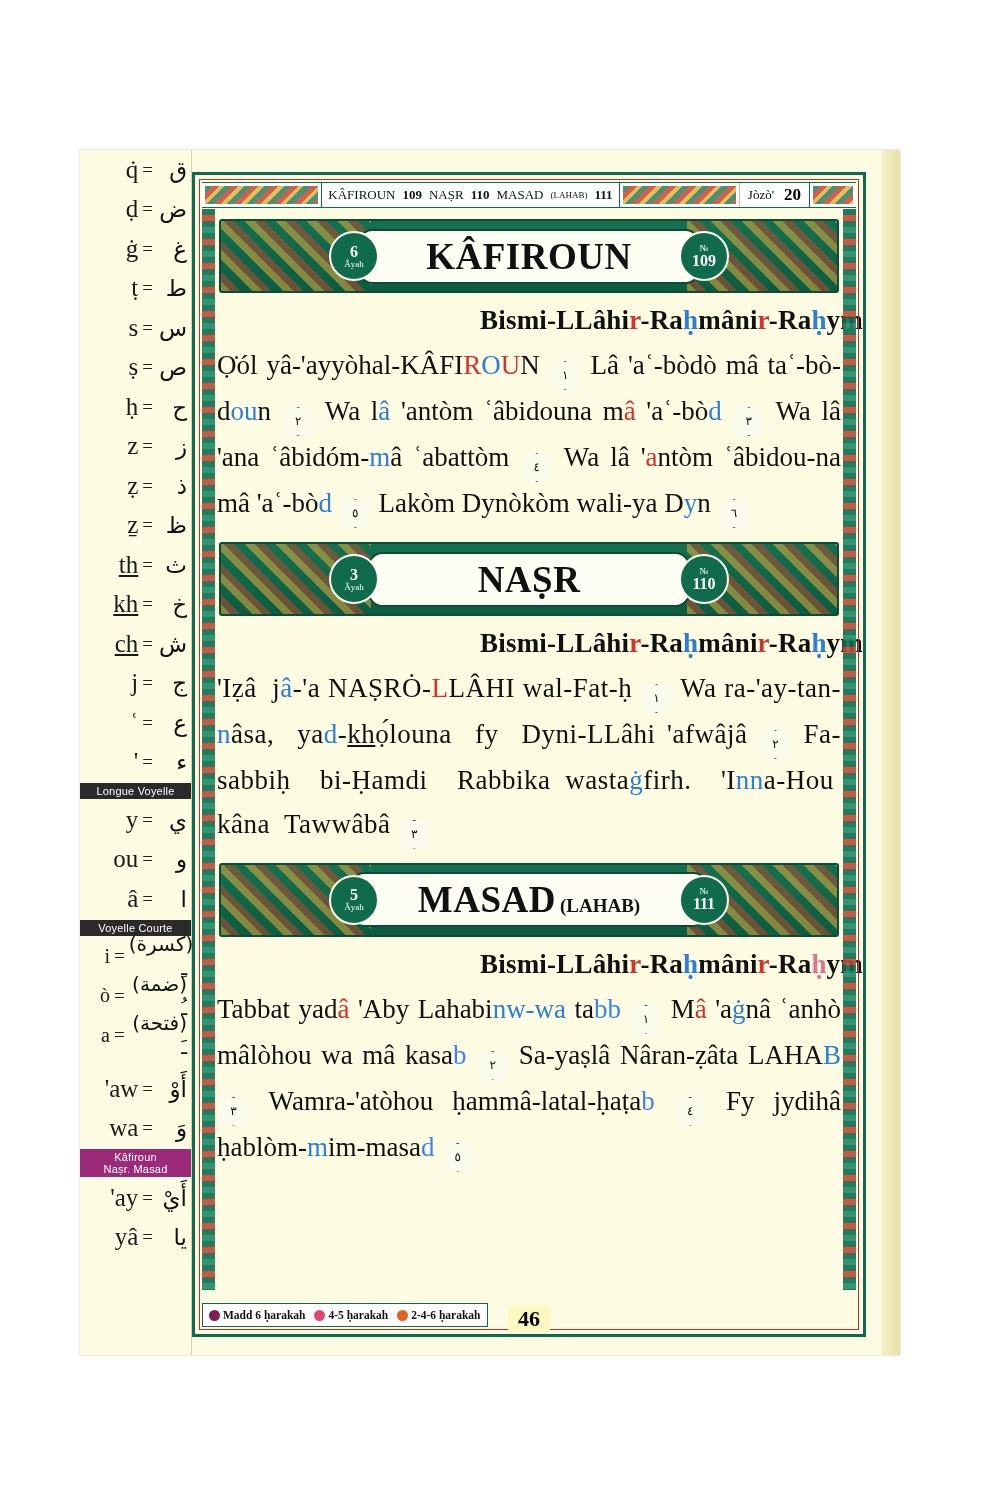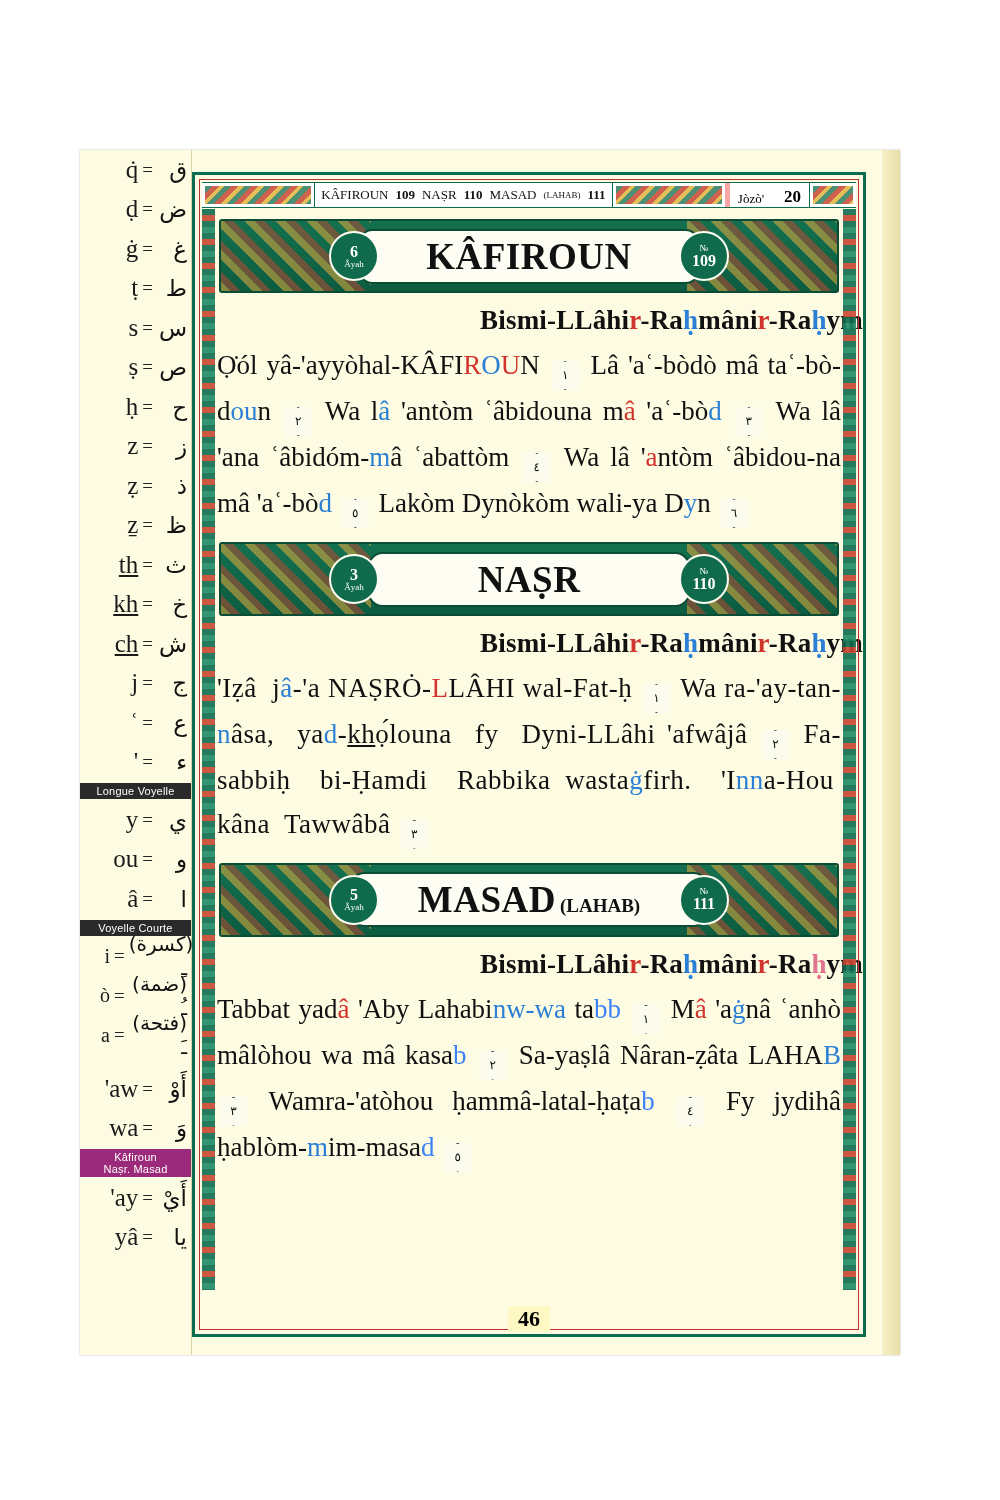--- a/index.html
+++ b/index.html
@@ -105,23 +105,23 @@
   .rh-box {
     display:flex; align-items:center; gap:7px;
     padding: 0 6px;
     font-size: 13px; color:#111; white-space: nowrap;
     border-left:1px solid #0d6b4f; border-right:1px solid #0d6b4f;
     background:#fff; height:100%;
   }
   .rh-box .num { font-weight: bold; }
   .rh-box .tiny { font-size: 9px; vertical-align: baseline; }
   .rh-joz {
-    display:flex; align-items:flex-end; gap:20px;
+    display:flex; align-items:center; gap:10px;
     padding:0 8px; font-size:13px; height:100%;
-    border-left:5px solid #fca5a5; border-right:1px solid #0d6b4f; background:#fff;
+    border-left:1px solid #fca5a5; border-right:1px solid #0d6b4f; background:#fff;
   }
   .rh-joz b { font-size: 17px; }
 
   
   .banner {
     position: relative;
     margin: 10px 24px 4px 24px;
     height: 74px;
     background:
       linear-gradient(#14714f,#0c5c40);
@@ -352,20 +352,34 @@
       Sa-yaṣlâ
       Nâran-ẓâta LAHA<span class="b">B</span>
       <span class="aya"><span>٣</span></span>
       Wamra-'atòhou ḥammâ-latal-ḥaṭa<span class="lb">b</span>
       <span class="aya"><span>٤</span></span>
       Fy jydihâ ḥablòm-<span class="b">m</span>im-masa<span class="lb">d</span>
       <span class="aya"><span>٥</span></span>
     </div>
 
     <div id="legend">
+      <div class="lg-box left">
+        <span class="lg-item">
+            <i class="dot" style="background:#7d1f4f"></i>
+            <b>Madd 6 ḥarakah</b>
+          </span>
+        <span class="lg-item">
+            <i class="dot" style="background:#e0486f"></i>
+            <b>4-5 ḥarakah</b>
+          </span>
+        <span class="lg-item">
+            <i class="dot" style="background:#e2611f"></i>
+            <b>2-4-6 ḥarakah</b>
+          </span>
+      </div>
     </div>
     <div class="pgwrap">46</div>
   </div>
 </div>
 
 <div id="keycol">
   <div class="keyrow">
       <span class="lat">q̇</span>
       <span class="eq">=</span>
       <span class="ar">ق</span>

